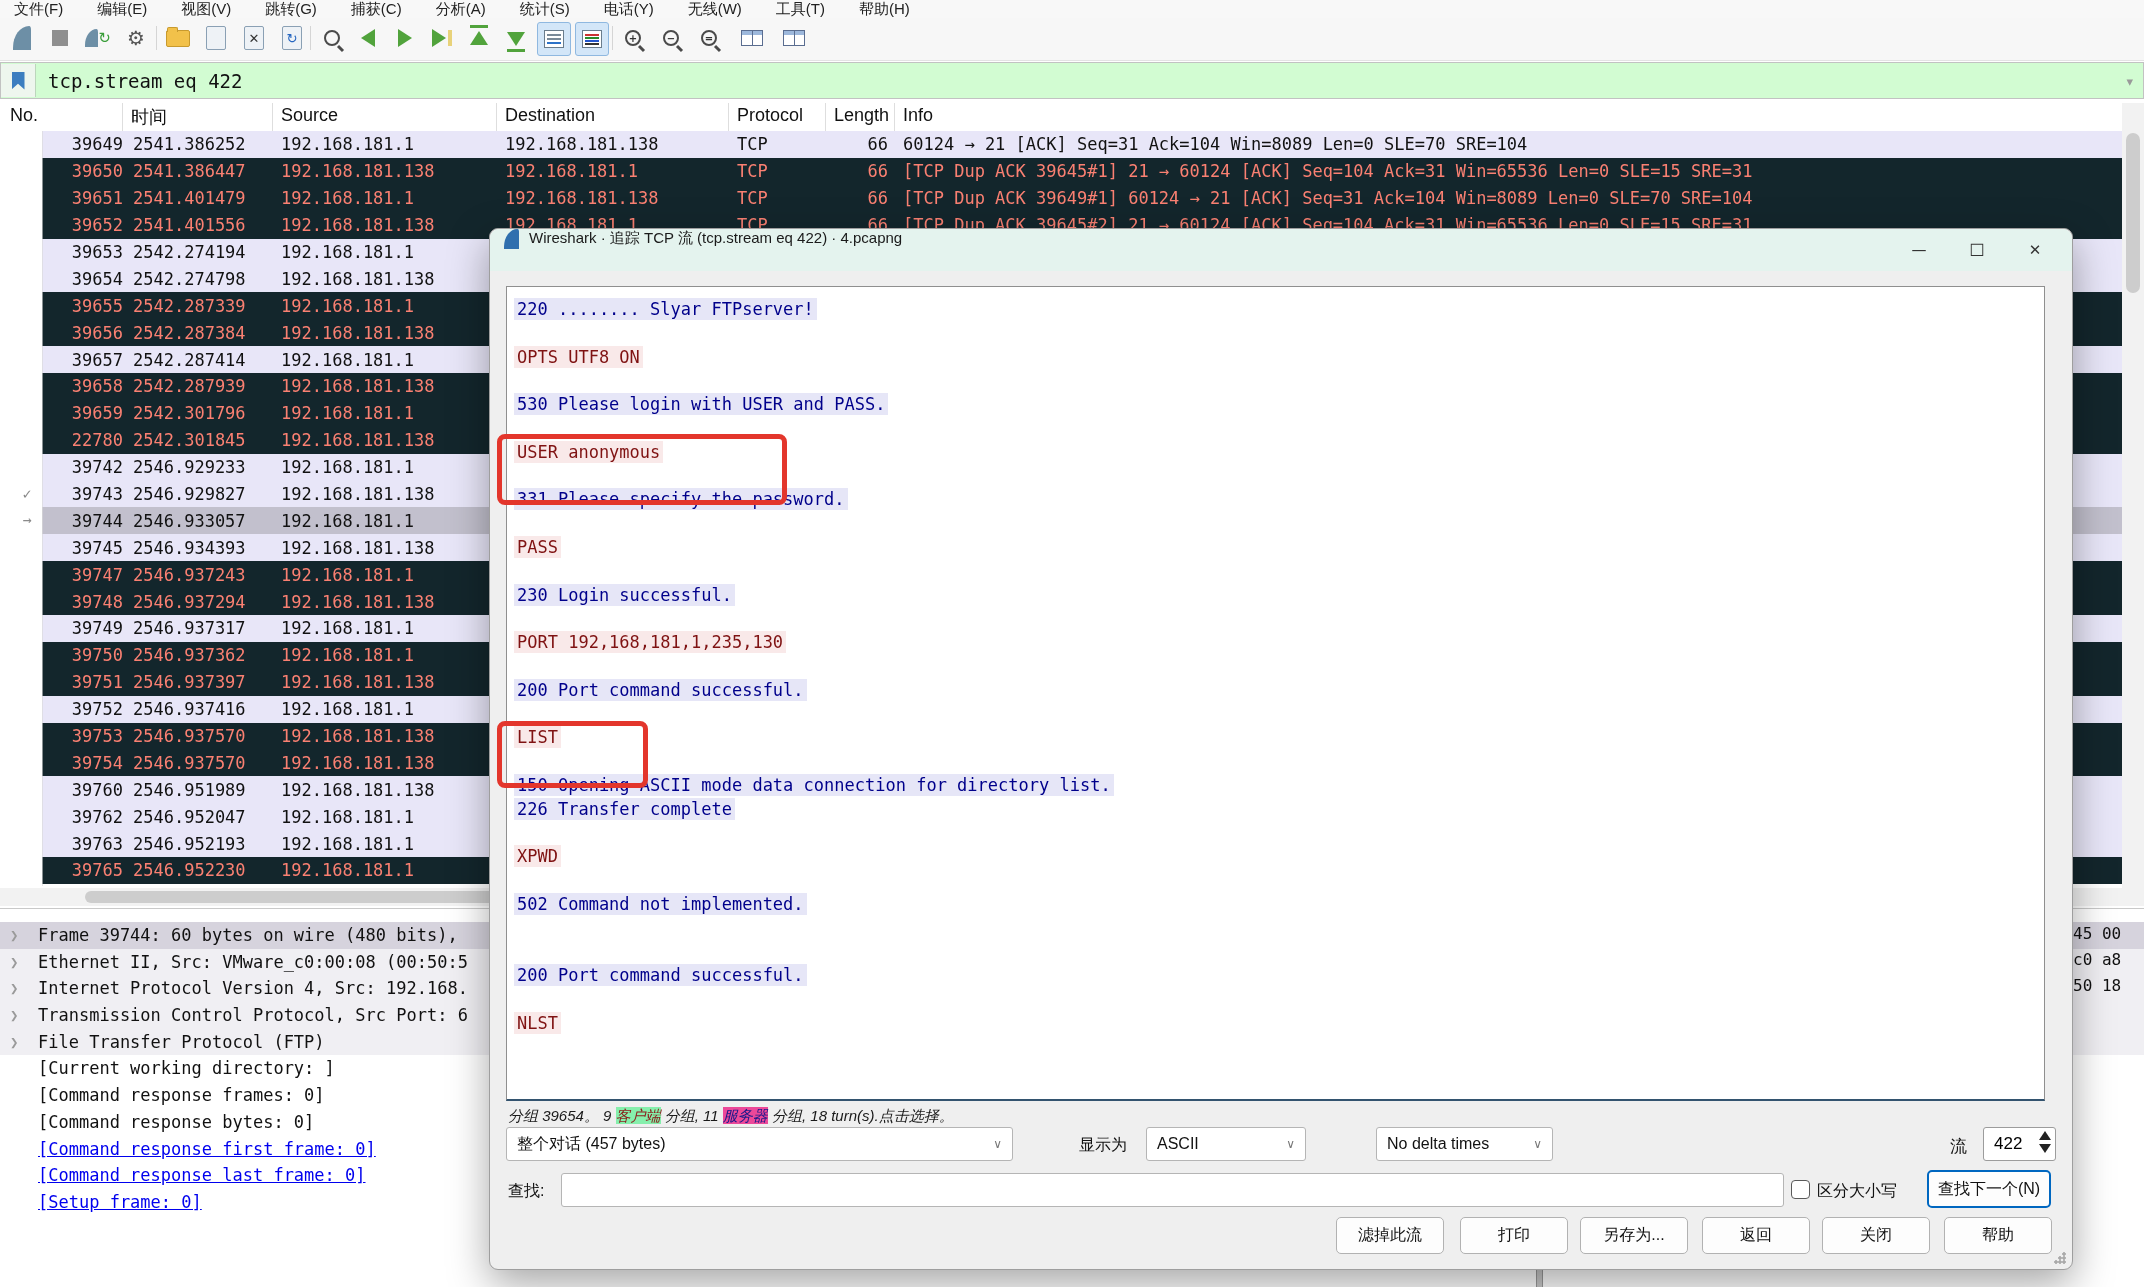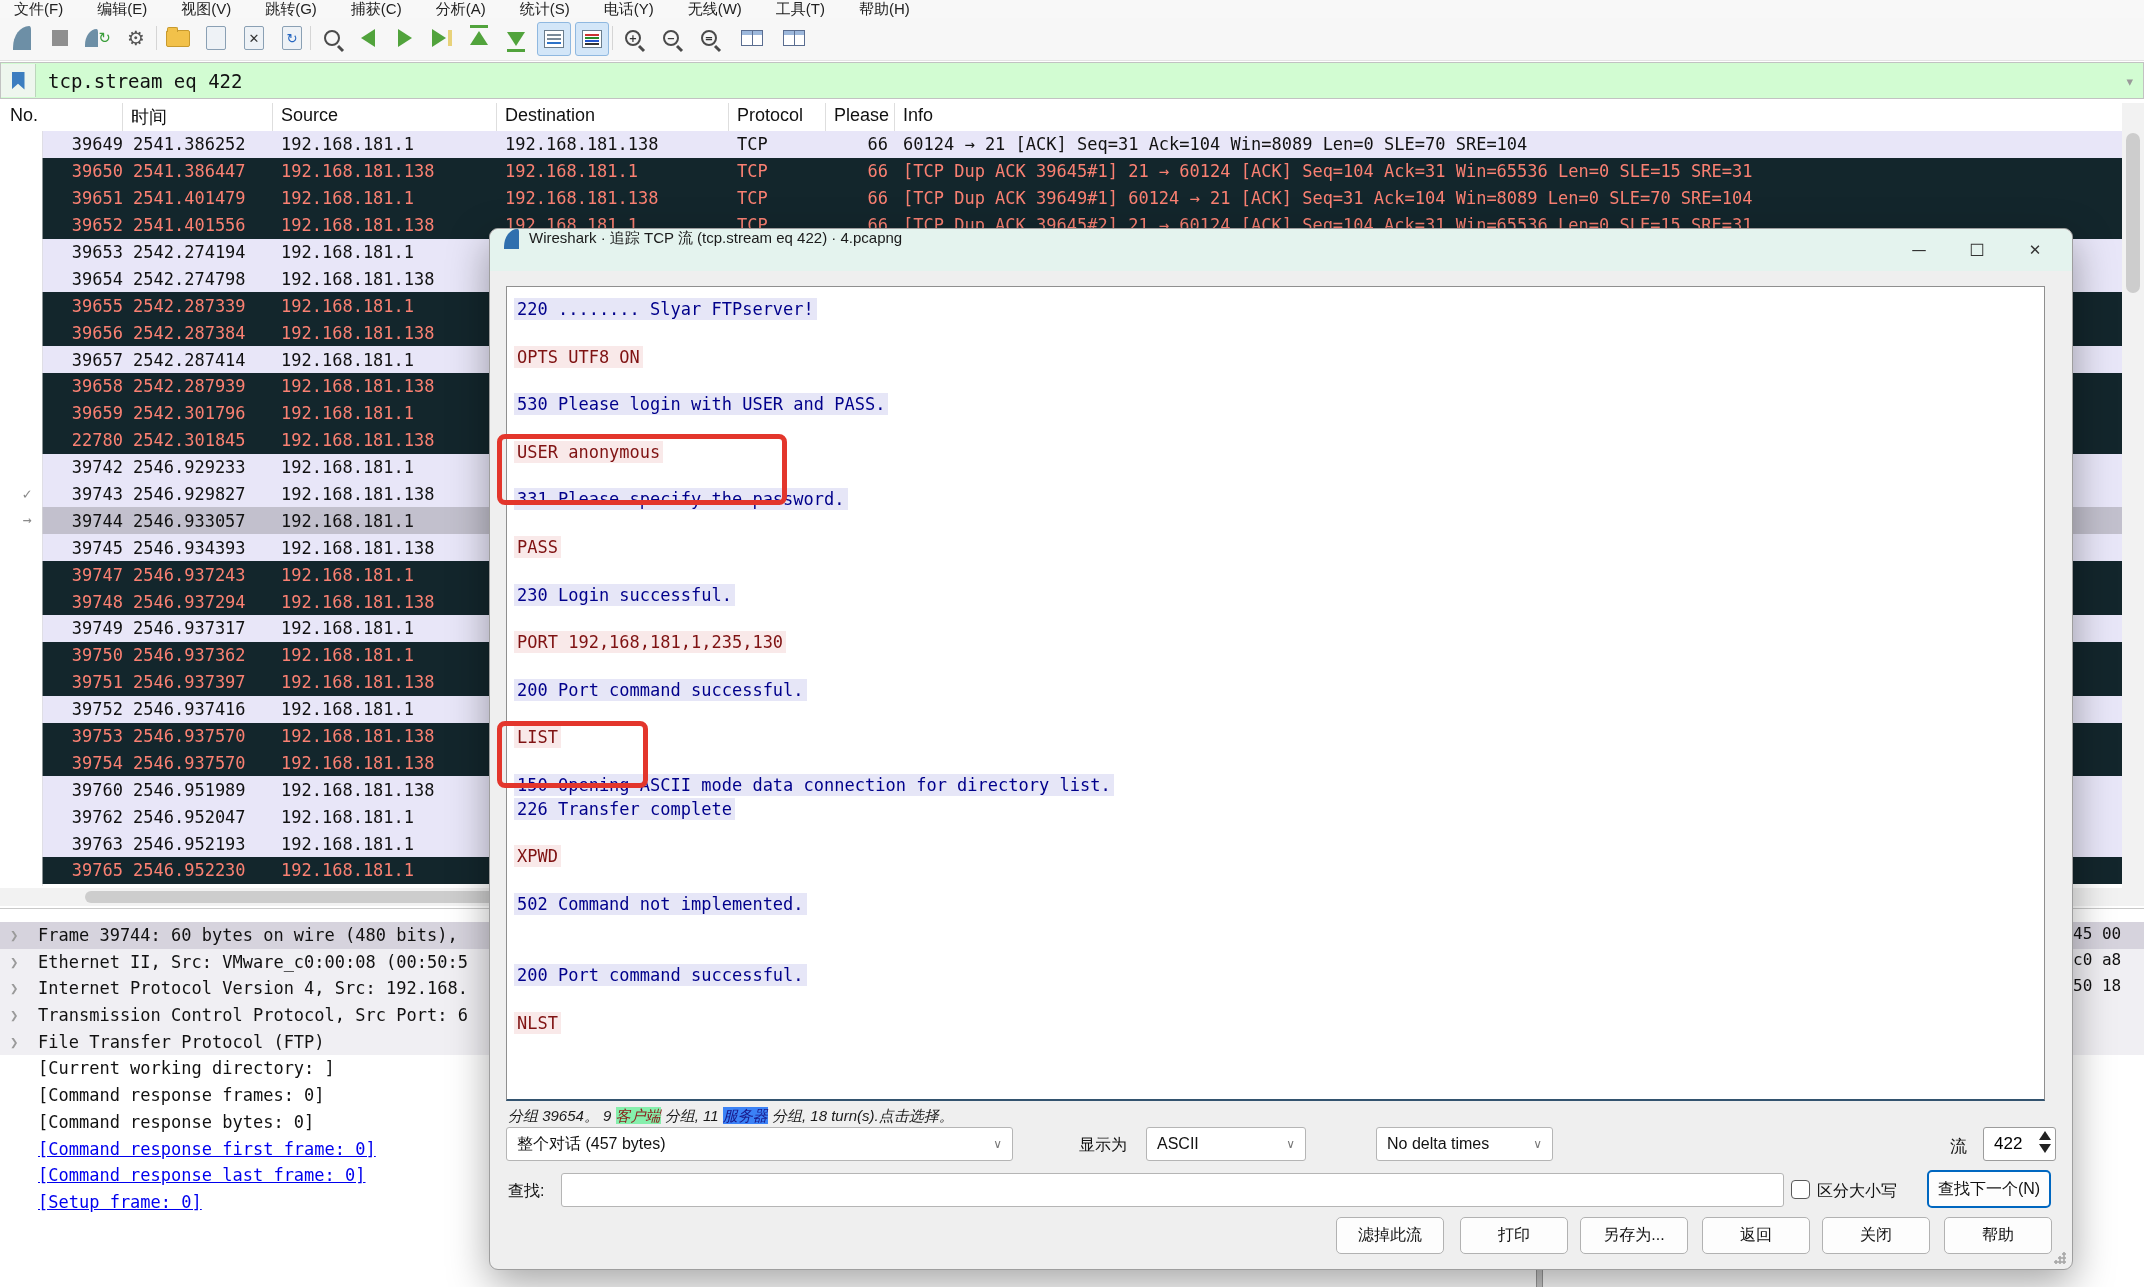--- a/index.html
+++ b/index.html
@@ -100,21 +100,21 @@
           font-family:"DejaVu Sans Mono",monospace;font-size:17px;overflow:hidden;padding-top:11px;}
   .sline{height:23.8px;line-height:23.8px;padding-left:7px;white-space:pre;}
   .sline span{padding:1px 3px;}
   .sline.server span{color:#00008b;background:#e6e6f7;}
   .sline.client span{color:#7f1212;background:#f9e9e9;}
   .anno{position:absolute;border:5px solid #e3362c;border-radius:8px;background:transparent;z-index:12;}
   .anno1{left:7px;top:205px;width:280px;height:61px;}
   .anno2{left:7px;top:492px;width:141px;height:57px;}
   .hintrow{position:absolute;left:18px;top:878px;font-size:15px;font-style:italic;color:#1a1a1a;white-space:nowrap;}
   .hintrow .hred{color:#8b1a1a;background:#86efac;}
-  .hintrow .hblue{color:#1a1a8b;background:#3b82f6;}
+  .hintrow .hblue{color:#1a1a8b;background:#ec4899;}
   .combo{position:absolute;height:34px;background:#ffffff;border:1px solid #b5b5b5;border-radius:3px;
          box-sizing:border-box;font-size:16px;color:#111;display:flex;align-items:center;padding-left:10px;}
   .combo .cv{position:absolute;right:10px;color:#777;font-size:12px;}
   .dlabel{position:absolute;font-size:16px;color:#111;}
   .spinner{position:absolute;left:1493px;top:898px;width:73px;height:34px;background:#fff;border:1px solid #9c9c9c;
            border-radius:3px;box-sizing:border-box;font-size:17px;display:flex;align-items:center;padding-left:10px;}
   .spinarrows{position:absolute;right:4px;top:3px;display:flex;flex-direction:column;gap:4px;}
   .sarr-u{width:0;height:0;border-left:6px solid transparent;border-right:6px solid transparent;border-bottom:9px solid #222;}
   .sarr-d{width:0;height:0;border-left:6px solid transparent;border-right:6px solid transparent;border-top:9px solid #222;}
   .findinput{position:absolute;left:71px;top:944px;width:1223px;height:34px;background:#fff;border:1px solid #b5b5b5;
@@ -243,21 +243,21 @@
     <div class="ftext">tcp.stream eq 422</div>
     <div class="fchev">▾</div>
   </div>
 
   <div class="plheader">
     <div class="hc" style="width:123px;padding-left:10px;">No.</div>
     <div class="hc" style="width:150px;">时间</div>
     <div class="hc" style="width:224px;">Source</div>
     <div class="hc" style="width:232px;">Destination</div>
     <div class="hc" style="width:97px;">Protocol</div>
-    <div class="hc" style="width:69px;">Please</div>
+    <div class="hc" style="width:69px;">Length</div>
     <div class="hc" style="flex:1;border-right:none;">Info</div>
   </div>
 
   <div class="rows" id="rows">
       <div class="prow n">
         <div class="gut"></div>
         <div class="mark"></div>
         <div class="c-no">39649</div>
         <div class="c-time">2541.386252</div>
         <div class="c-src">192.168.181.1</div>

